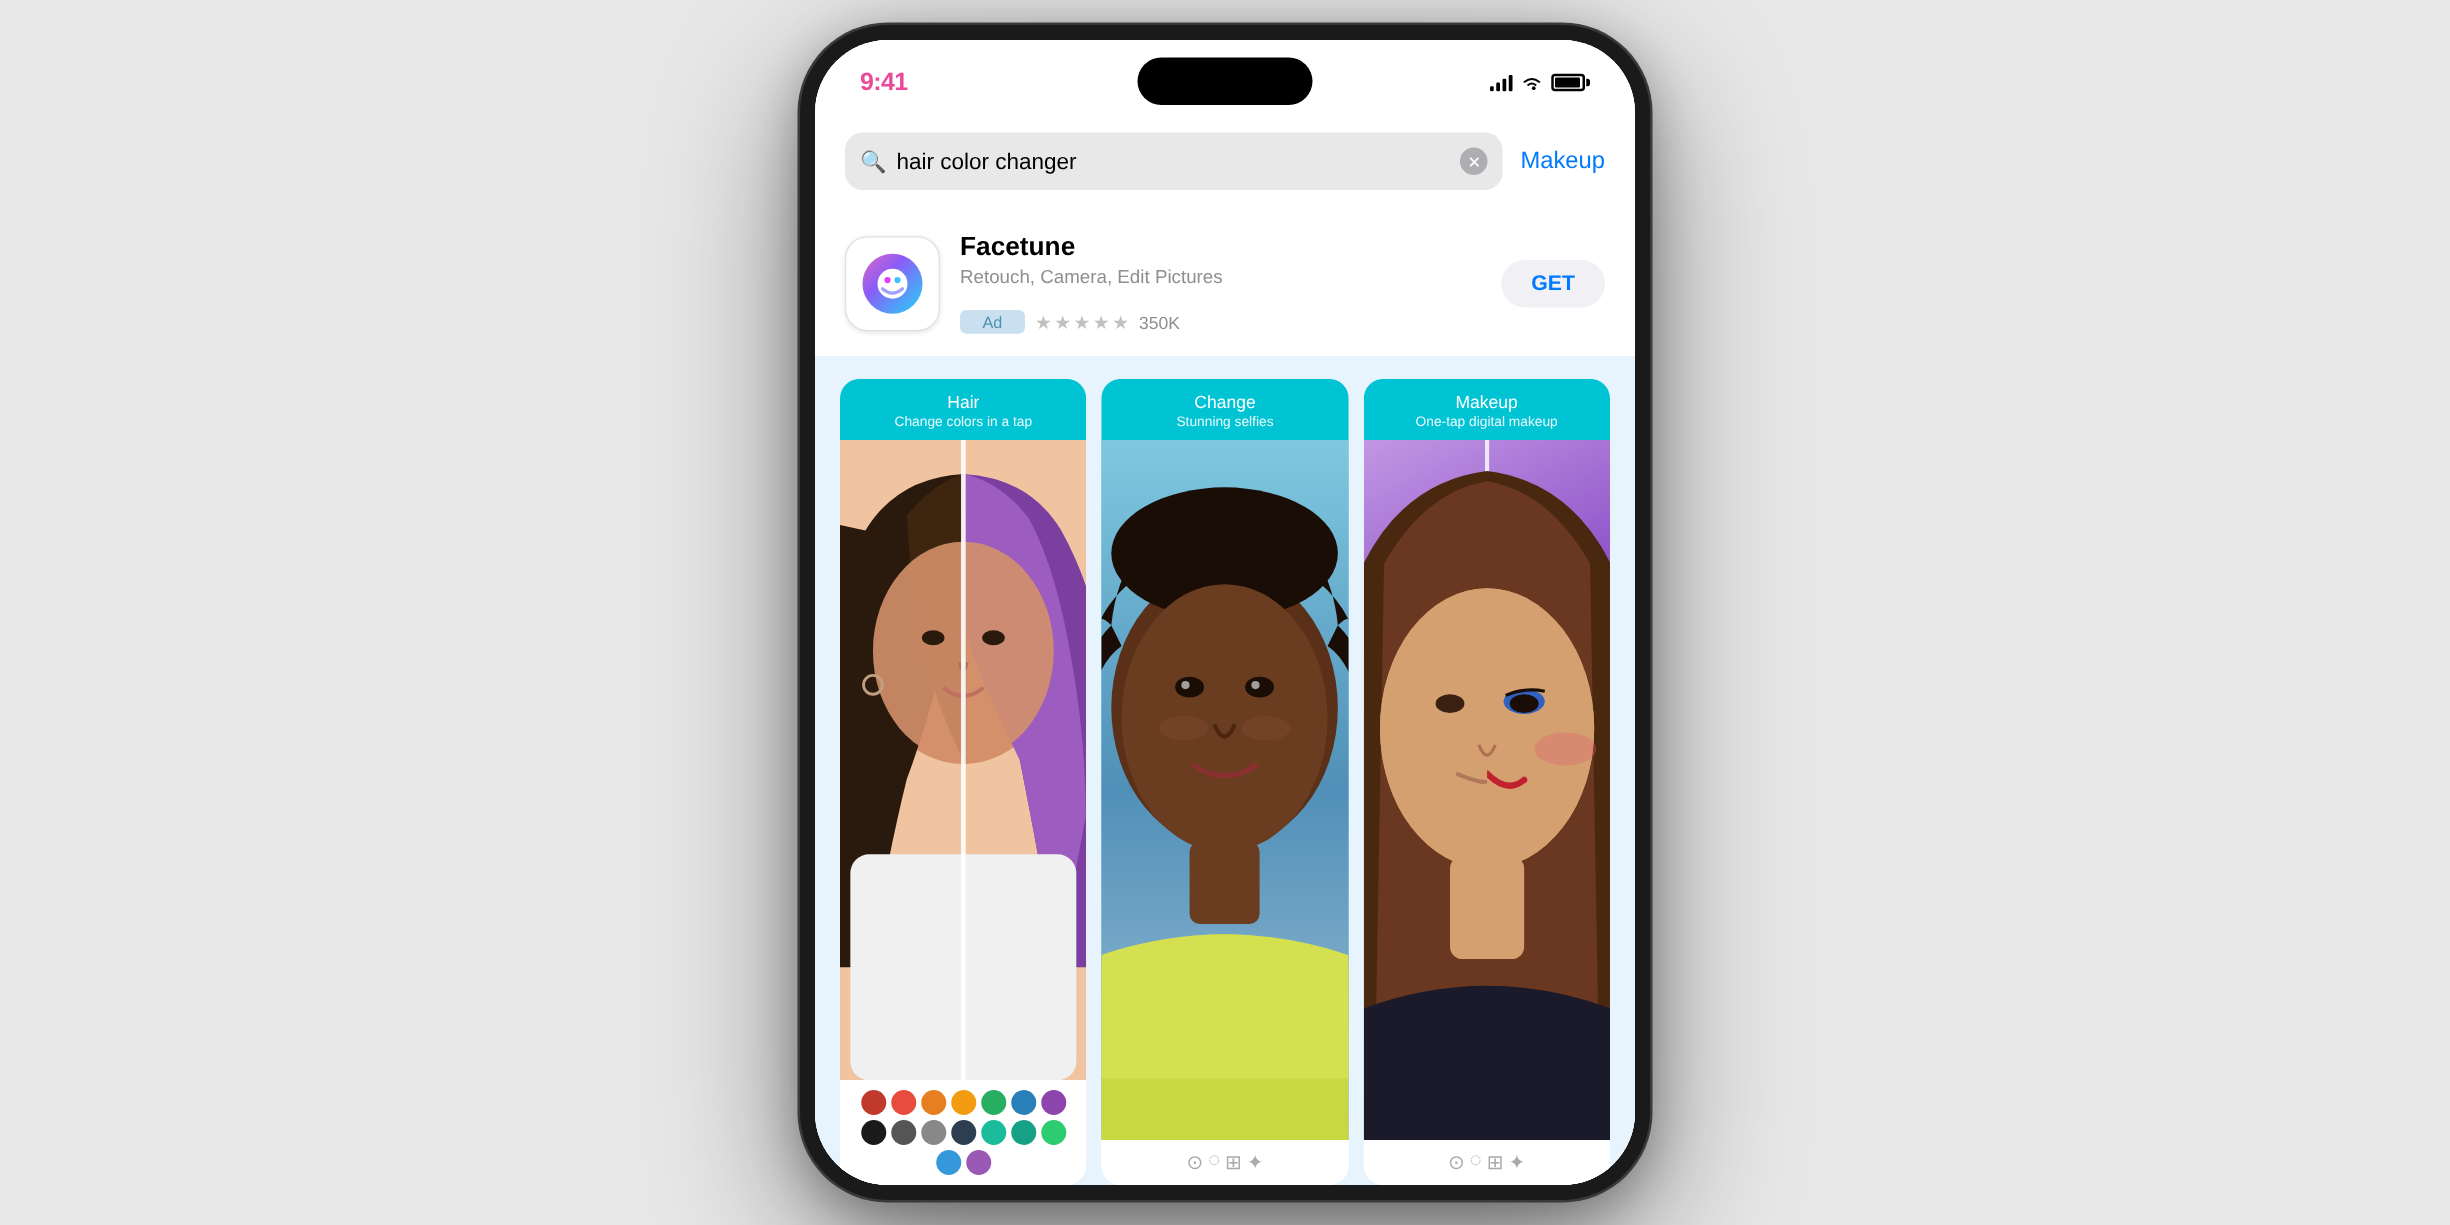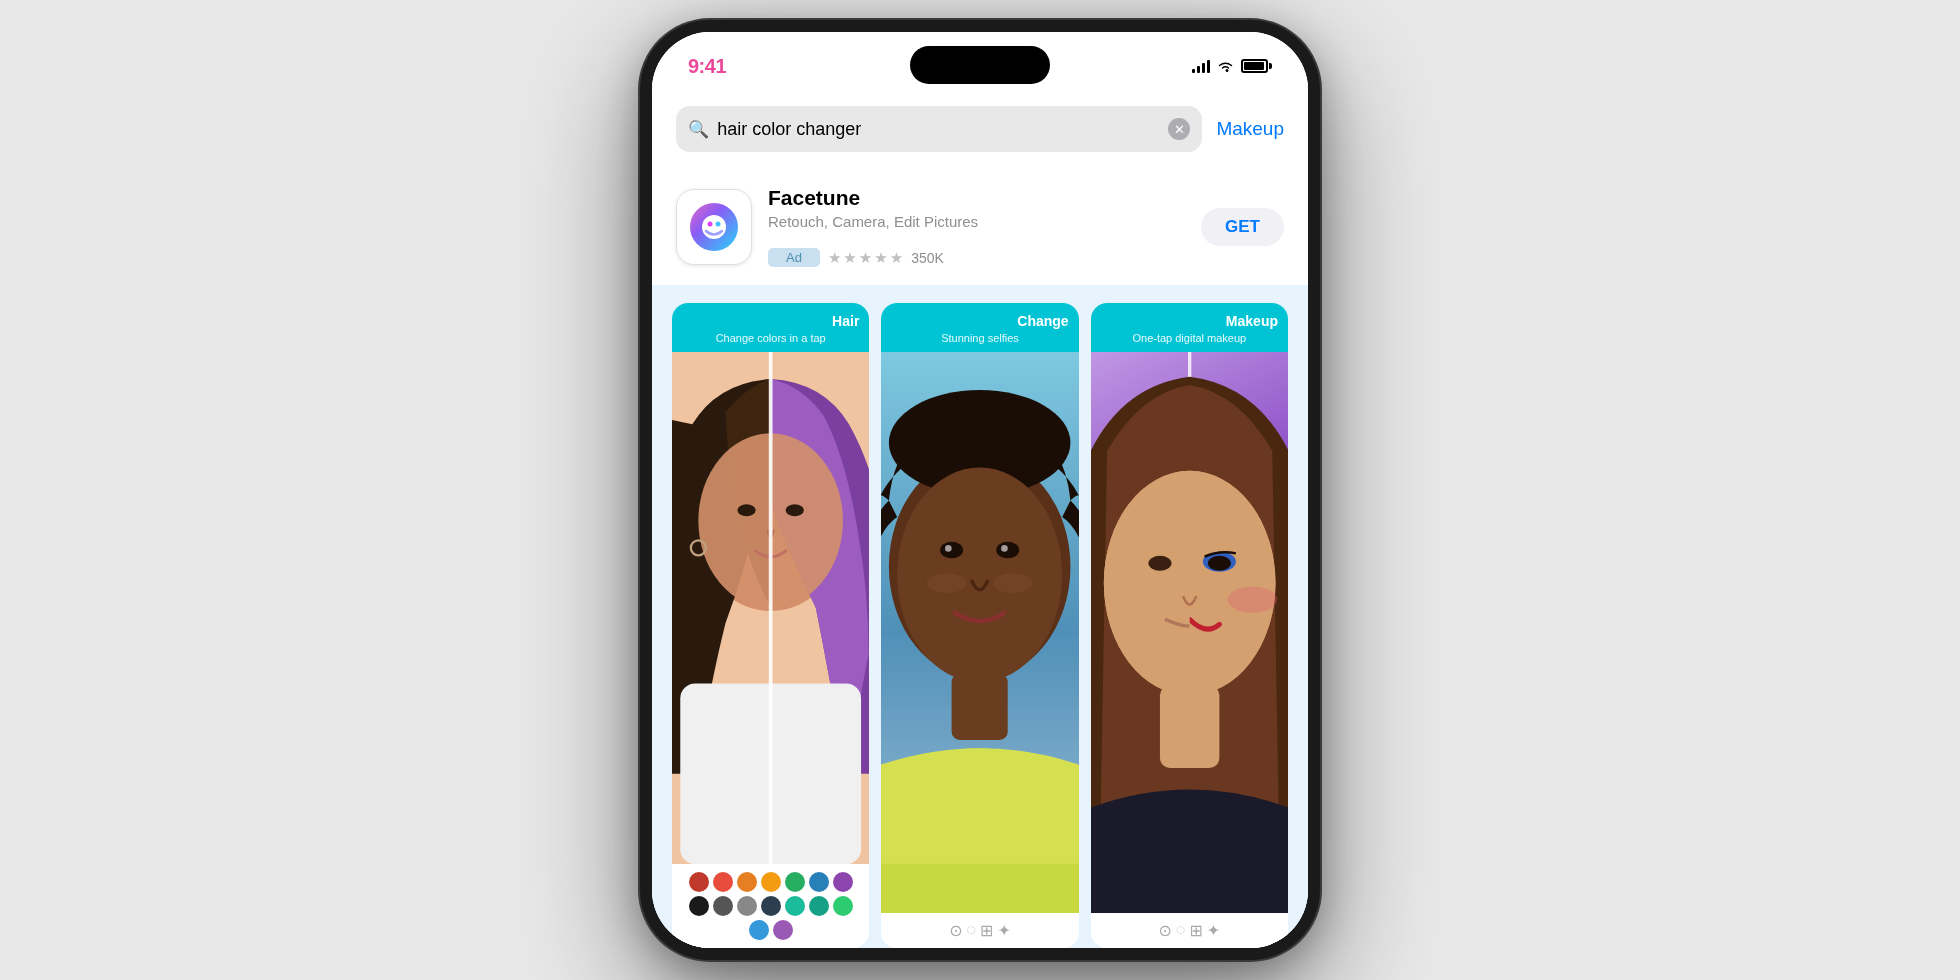--- a/index.html
+++ b/index.html
@@ -325,23 +325,22 @@
 
     .screenshot-header {
       background: #00c4d4;
       padding: 10px 10px 8px;
       text-align: center;
     }
 
     .screenshot-header-title {
       color: #fff;
       font-size: 14px;
-      font-weight: 700;
+      font-weight: 400;
       line-height: 1.2;
-      text-align: right;
     }
 
     .screenshot-header-sub {
       color: rgba(255,255,255,0.9);
       font-size: 11px;
       margin-top: 2px;
     }
 
     .screenshot-image {
       flex: 1;

